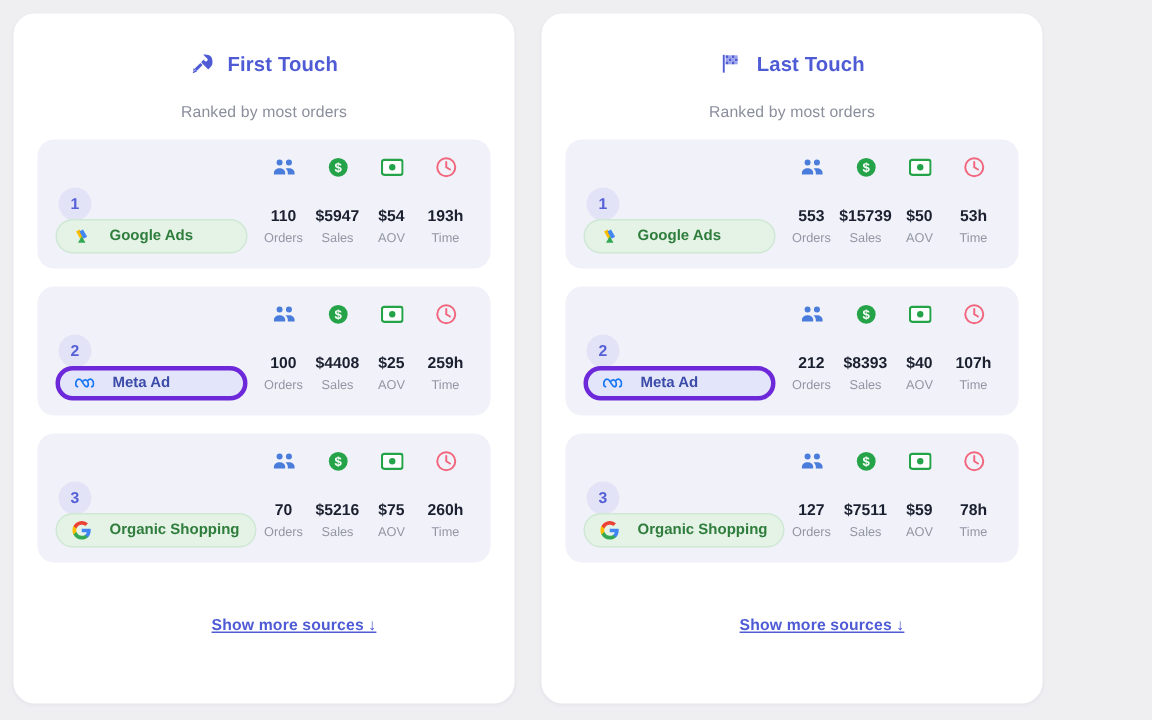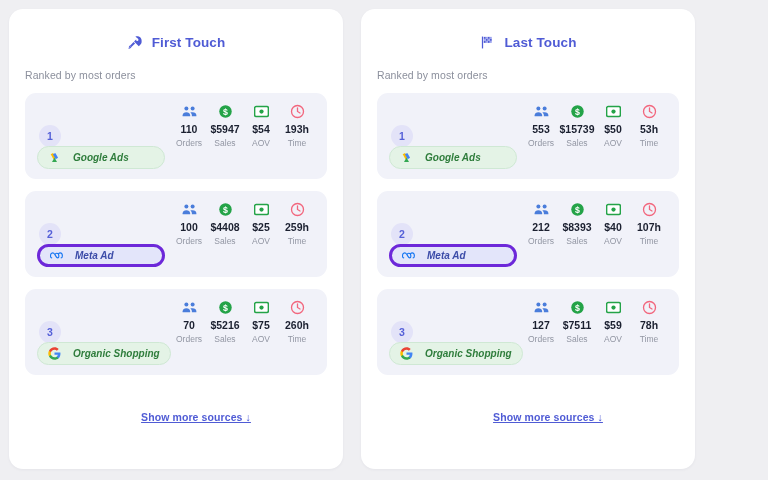--- a/index.html
+++ b/index.html
@@ -47,20 +47,21 @@
     letter-spacing: 0.1px;
   }
   .title-icon {
     display: inline-flex;
     align-items: center;
     justify-content: center;
     width: 16px;
     height: 16px;
   }
   .panel-subtitle {
+    text-align: center;
     color: #8b8f9c;
     font-size: 10.5px;
     margin-top: 14px;
     margin-bottom: 12px;
     letter-spacing: 0.1px;
   }
   .rows {
     display: flex;
     flex-direction: column;
     gap: 12px;
@@ -106,40 +107,39 @@
     height: 16px;
     display: flex;
     align-items: center;
     justify-content: center;
   }
   .metric-value {
     font-size: 10.5px;
     font-weight: bold;
     color: #1b2030;
     white-space: nowrap;
-    margin-top: 2px;
+    margin-top: 17px;
   }
   .metric-label {
     font-size: 8.5px;
     color: #9296a3;
     margin-top: 1px;
   }
   .source-pill {
     position: absolute;
     left: 12px;
     bottom: 10px;
     height: 23px;
     min-width: 128px;
     box-sizing: border-box;
     border-radius: 12px;
     display: flex;
     align-items: center;
     padding: 0 10px;
     gap: 12px;
-    font-style: italic;
   }
   .pill-green {
     background: #e4f3e6;
     border: 1px solid #cfe8d4;
   }
   .pill-green .pill-label { color: #2f7d3c; }
   .pill-blue {
     background: #e3e5fa;
     border: 3px solid #6d28d9;
   }

